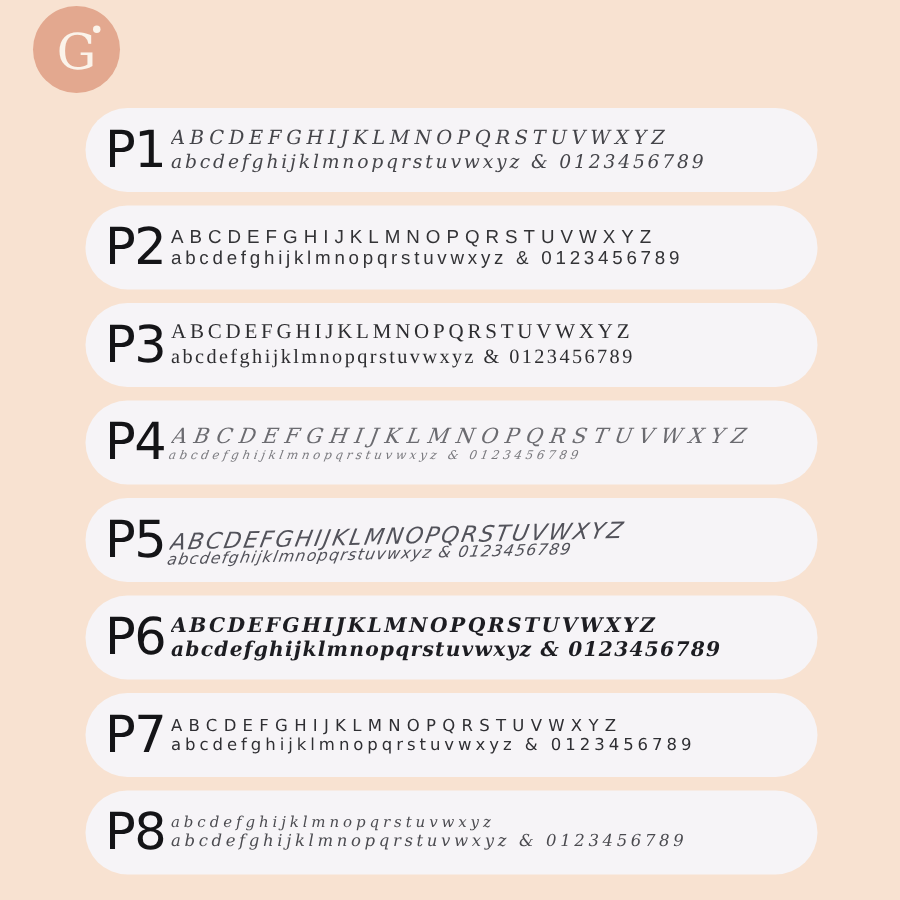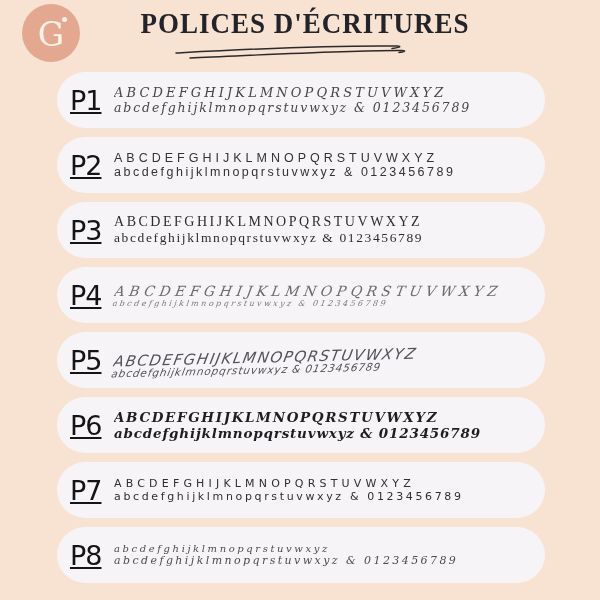--- a/index.html
+++ b/index.html
@@ -77,24 +77,23 @@
     display: flex;
     align-items: center;
     padding: 0 14px 0 13px;
     box-sizing: border-box;
     overflow: hidden;
   }
   .row-label {
     flex: 0 0 auto;
     width: 44px;
     font-family: "DejaVu Sans", sans-serif;
-    font-size: 27px;
+    font-size: 34px;
     letter-spacing: -1px;
     color: #141417;
-    text-decoration: underline;
   }
   .sample {
     flex: 1 1 auto;
     display: flex;
     flex-direction: column;
     justify-content: center;
     overflow: hidden;
   }
   .sample .l1, .sample .l2 { white-space: nowrap; }
 
@@ -134,27 +133,20 @@
 </head>
 <body>
 
 <div class="canvas">
 
   <div class="badge">
     <span class="badge-letter">G</span>
     <span class="badge-dot"></span>
   </div>
 
-  <div class="header">
-    <h1 class="title">POLICES D'ÉCRITURES</h1>
-    <svg class="underline" width="240" height="18" viewBox="0 0 240 18">
-      <path d="M4,11 C 60,8 150,3 225,4 C 231,4.2 226,6 220,6.5" fill="none" stroke="#2a2a2d" stroke-width="1.5" stroke-linecap="round"></path>
-      <path d="M18,16 C 90,13 180,8 230,8.5 C 235,8.7 232,10 227,10.5" fill="none" stroke="#2a2a2d" stroke-width="1.4" stroke-linecap="round"></path>
-    </svg>
-  </div>
 
   <div class="rows">
 
     <div class="row row-p1">
       <span class="row-label">P1</span>
       <div class="sample">
         <div class="l1">ABCDEFGHIJKLMNOPQRSTUVWXYZ</div>
         <div class="l2">abcdefghijklmnopqrstuvwxyz &amp; 0123456789</div>
       </div>
     </div>

